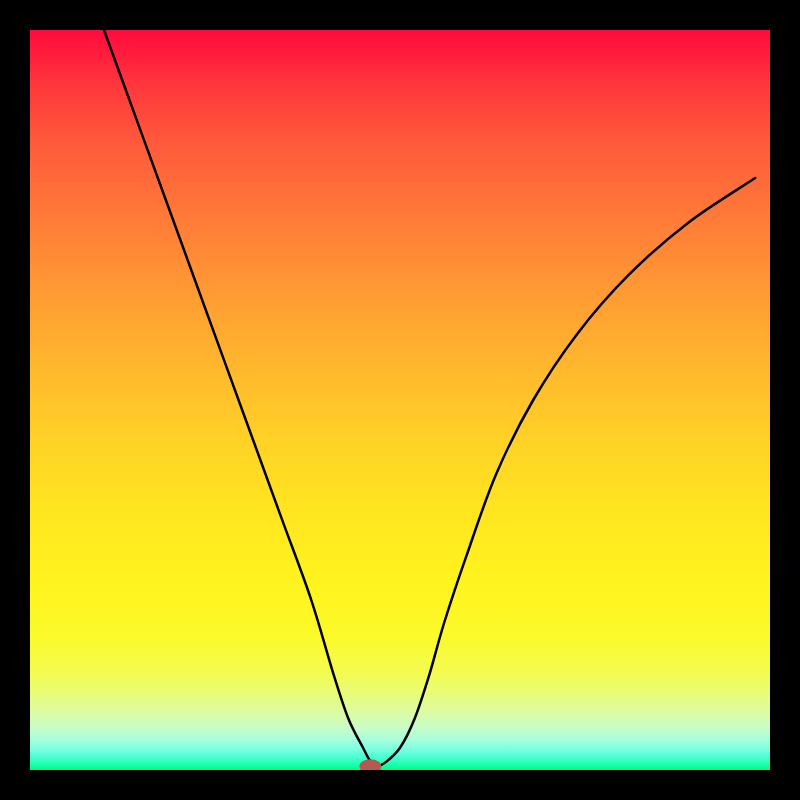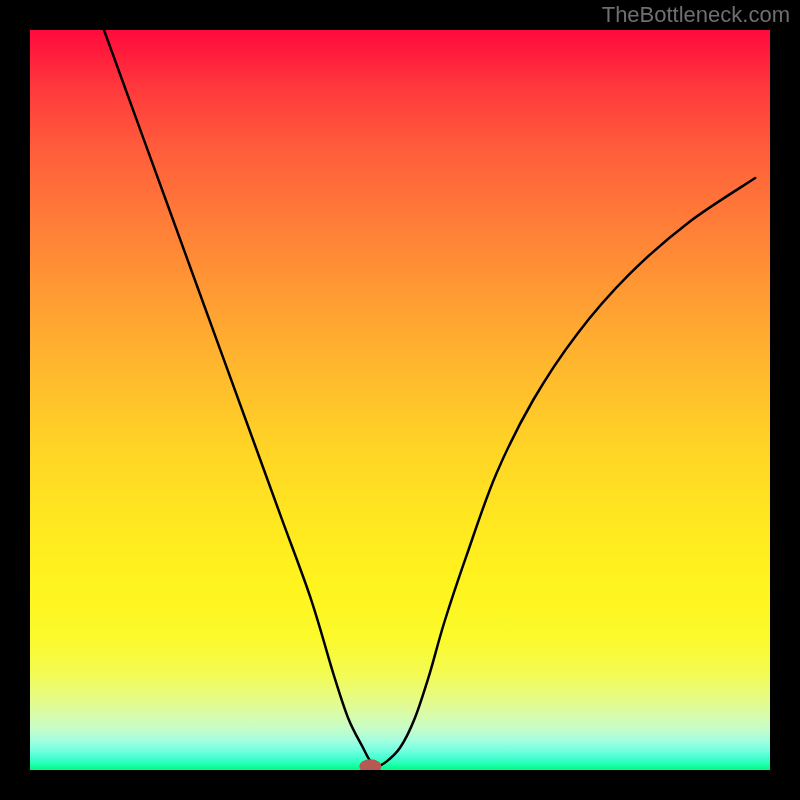--- a/index.html
+++ b/index.html
@@ -66,21 +66,20 @@
   }
   .marker {
     z-index: 6;
   }
 </style>
 </head>
 <body>
 
 <div class="frame">
 
-  <div class="watermark">TheBottleneck.com</div>
 
   <div class="plot-area">
 
     <svg class="curve" viewBox="0 0 740 740" preserveAspectRatio="none">
       <path fill="none" stroke="#000" stroke-width="2.5" stroke-linecap="round" stroke-linejoin="round" d="M 74,0 C 78.93333333333334,13.566666666666663 93.73333333333335,54.26666666666665 103.60000000000001,81.39999999999998 C 113.46666666666667,108.5333333333333 123.33333333333331,135.66666666666663 133.2,162.79999999999995 C 143.06666666666666,189.93333333333328 152.93333333333334,217.06666666666666 162.8,244.2 C 172.66666666666669,271.3333333333333 182.53333333333333,298.46666666666664 192.4,325.59999999999997 C 202.26666666666668,352.7333333333333 212.13333333333333,379.8666666666667 222,407 C 231.86666666666667,434.1333333333333 241.73333333333335,461.26666666666665 251.60000000000002,488.4 C 261.4666666666667,515.5333333333333 272.56666666666666,543.9 281.2,569.8 C 289.8333333333333,595.6999999999999 297.2333333333333,624.0666666666666 303.4,643.8 C 309.56666666666666,663.5333333333333 313.26666666666665,675.8666666666667 318.2,688.2 C 323.1333333333333,700.5333333333334 329.3,710.6466666666666 333,717.8 C 336.7,724.9533333333333 337.9333333333334,728.16 340.40000000000003,731.12 C 342.8666666666667,734.08 345.3333333333333,735.3133333333333 347.79999999999995,735.56 C 350.2666666666666,735.8066666666666 351.5,735.5600000000001 355.2,732.6 C 358.9,729.64 365.06666666666666,725.1999999999999 370,717.8 C 374.93333333333334,710.4 379.8666666666667,700.5333333333334 384.8,688.2 C 389.73333333333335,675.8666666666667 394.6666666666667,659.8333333333333 399.6,643.8 C 404.53333333333336,627.7666666666667 408.23333333333335,611.7333333333333 414.40000000000003,592 C 420.5666666666667,572.2666666666667 427.96666666666664,550.0666666666666 436.59999999999997,525.4 C 445.2333333333333,500.7333333333333 455.09999999999997,469.9 466.2,444 C 477.3,418.1 489.6333333333334,393.43333333333334 503.20000000000005,370 C 516.7666666666668,346.56666666666666 531.5666666666667,324.3666666666667 547.6,303.40000000000003 C 563.6333333333333,282.4333333333334 580.9000000000001,262.7 599.4000000000001,244.2 C 617.9000000000001,225.7 637.6333333333334,208.4333333333333 658.6,192.39999999999998 C 679.5666666666666,176.36666666666665 714.0999999999999,155.4 725.1999999999999,148"></path>
       <ellipse class="marker" rx="11" ry="7" cx="340.40000000000003" cy="736.3" fill="#b55a52"></ellipse>
     </svg>
 
   </div>
 </div>

